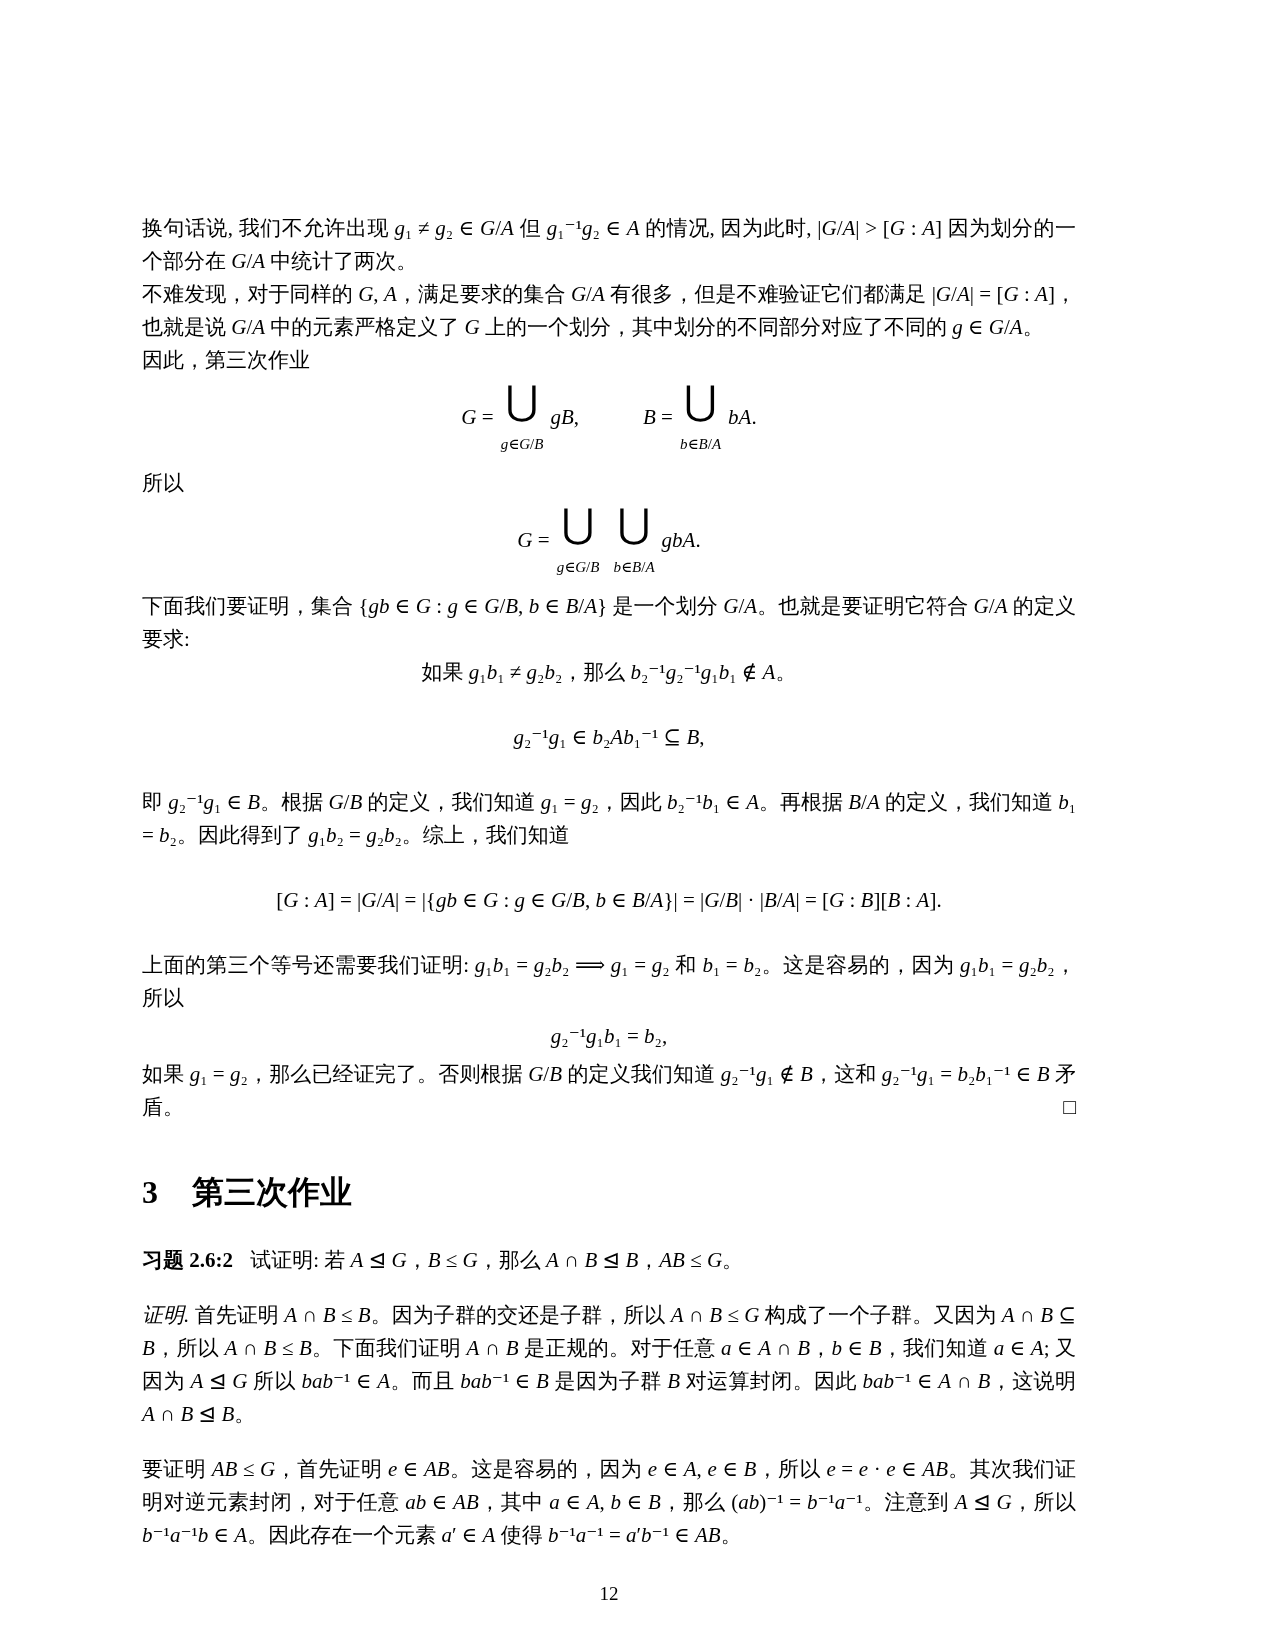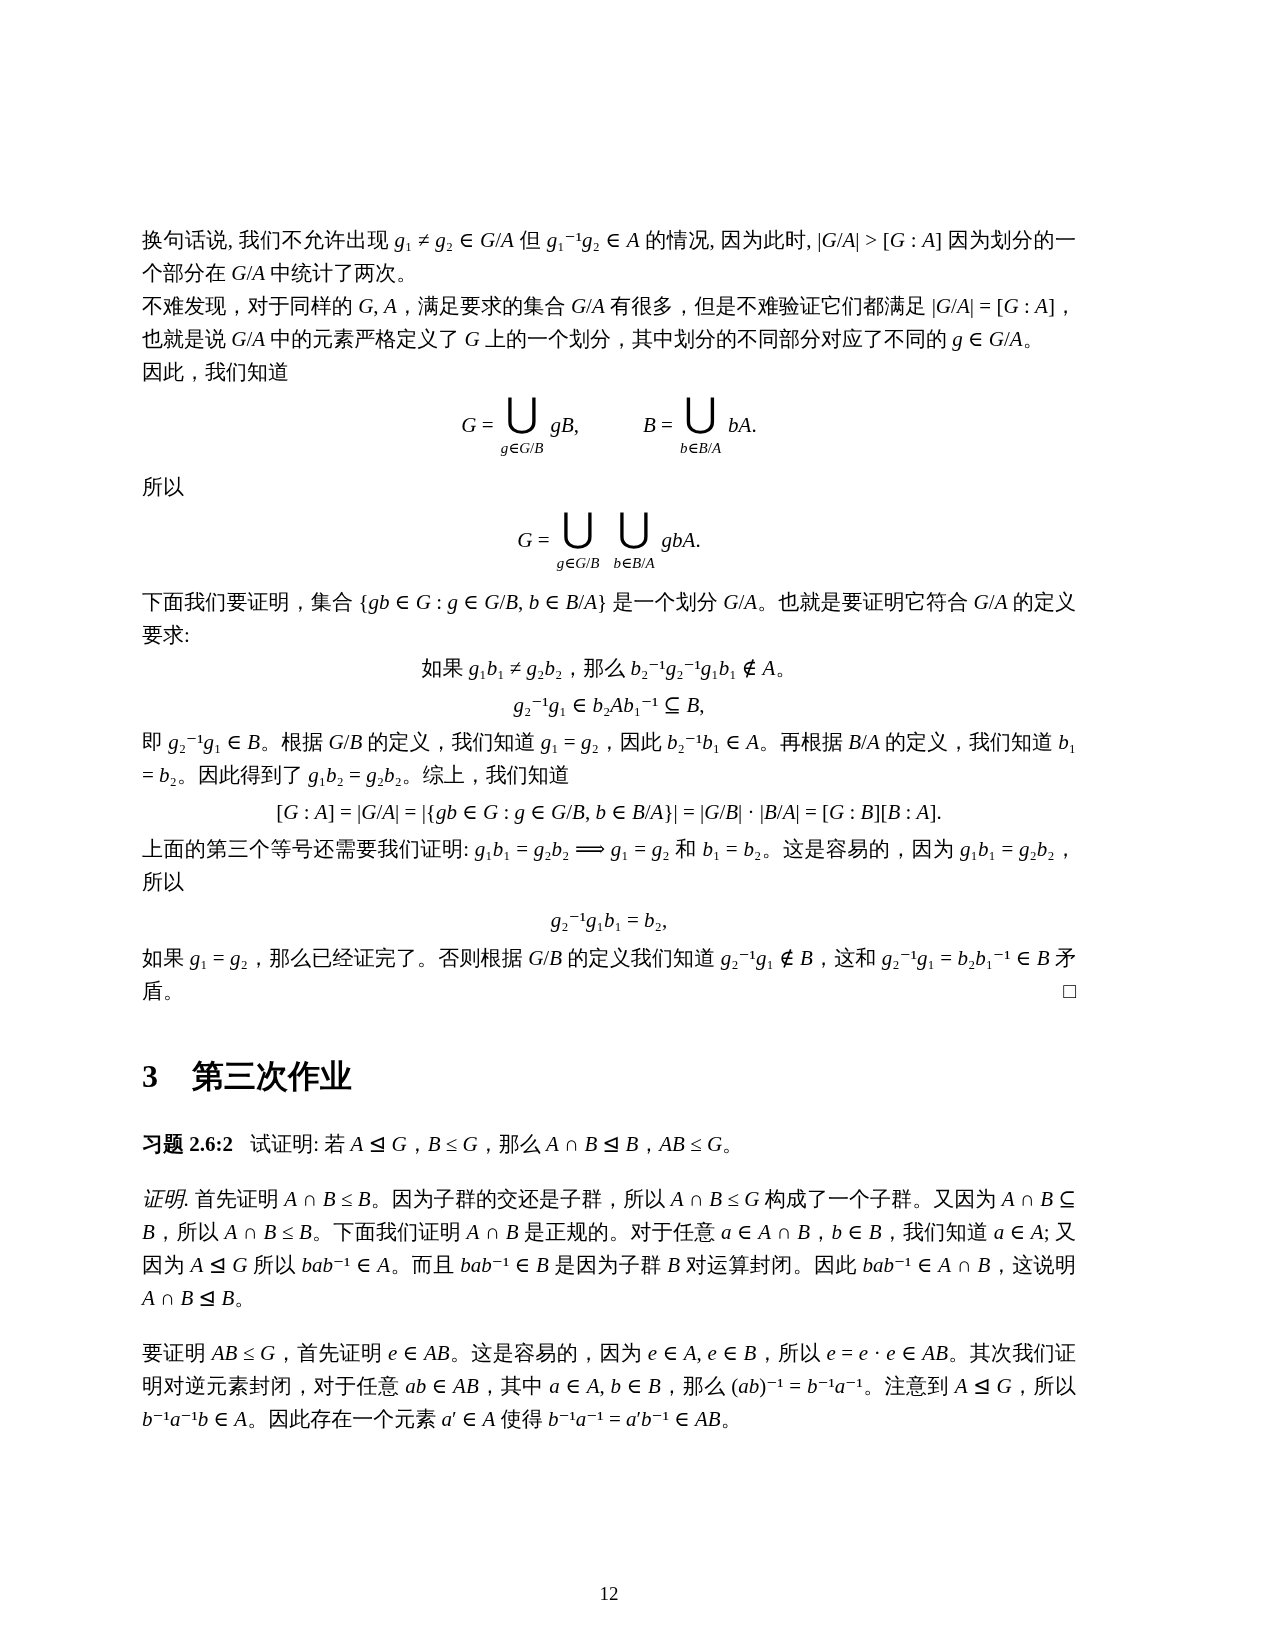--- a/index.html
+++ b/index.html
@@ -4,38 +4,38 @@
 <style>
   * { box-sizing: border-box; }
   html, body { margin: 0; padding: 0; }
   body {
     width: 1275px; height: 1650px;
     background: #ffffff; color: #000000;
     font-family: "Liberation Serif", "DejaVu Serif", "DejaVu Sans", serif;
   }
   .page { position: relative; width: 1275px; height: 1650px; overflow: hidden; background: #ffffff; }
   .content {
-    position: absolute; left: 142px; top: 224px; width: 934px;
+    position: absolute; left: 142px; top: 212px; width: 934px;
     font-size: 21px; line-height: 33px; text-align: justify;
   }
   .content p { margin: 0; }
   i { font-style: italic; }
   
-  .disp-line { text-align: center; margin: 4px 0; }
+  .disp-line { text-align: center; margin: 32px 0; }
   .disp-tight { text-align: center; margin: 5px 0; }
   .disp-unions {
     display: flex; justify-content: center; align-items: center;
     margin: 4px 0 14px 0;
   }
   .bigop { display: inline-flex; flex-direction: column; align-items: center; margin: 0 7px; }
   .cup {
     font-family: "DejaVu Sans", sans-serif;
     font-size: 40px; line-height: 38px; font-weight: 400;
   }
-  .lim { font-size: 15px; line-height: 18px; margin-top: 8px; white-space: nowrap; }
+  .lim { font-size: 15px; line-height: 18px; margin-top: 16px; white-space: nowrap; }
   .qquad { display: inline-block; width: 64px; }
   .m { white-space: nowrap; }
   
   .quote { margin: 14px 0 14px 38px; text-align: center; }
   .qed { float: right; }
   
   h1.section {
     font-size: 32px; line-height: 44px; font-weight: bold;
     margin: 46px 0 30px 0; text-align: left;
     font-family: "Liberation Serif", "DejaVu Serif", "DejaVu Sans", serif;
@@ -52,21 +52,21 @@
   }
 </style>
 </head>
 <body>
 
 <div class="page">
   <div class="content">
 
     <p>换句话说, 我们不允许出现 <i>g</i>₁ ≠ <i>g</i>₂ ∈ <i>G</i>/<i>A</i> 但 <i>g</i>₁⁻¹<i>g</i>₂ ∈ <i>A</i> 的情况, 因为此时, |<i>G</i>/<i>A</i>| &gt; [<i>G</i> : <i>A</i>] 因为划分的一个部分在 <i>G</i>/<i>A</i> 中统计了两次。</p>
     <p>不难发现，对于同样的 <i>G</i>, <i>A</i>，满足要求的集合 <i>G</i>/<i>A</i> 有很多，但是不难验证它们都满足 |<i>G</i>/<i>A</i>| = [<i>G</i> : <i>A</i>]，也就是说 <i>G</i>/<i>A</i> 中的元素严格定义了 <i>G</i> 上的一个划分，其中划分的不同部分对应了不同的 <i>g</i> ∈ <i>G</i>/<i>A</i>。</p>
-    <p>因此，我们知道</p>
+    <p>因此，第三次作业</p>
 
     <div class="disp-unions">
       <span class="m"><i>G</i> =</span>
       <span class="bigop">
         <span class="cup">⋃</span>
         <span class="lim"><i>g</i>∈<i>G</i>/<i>B</i></span>
       </span>
       <span class="m"><i>gB</i>,</span>
       <span class="qquad"></span>
       <span class="m"><i>B</i> =</span>

